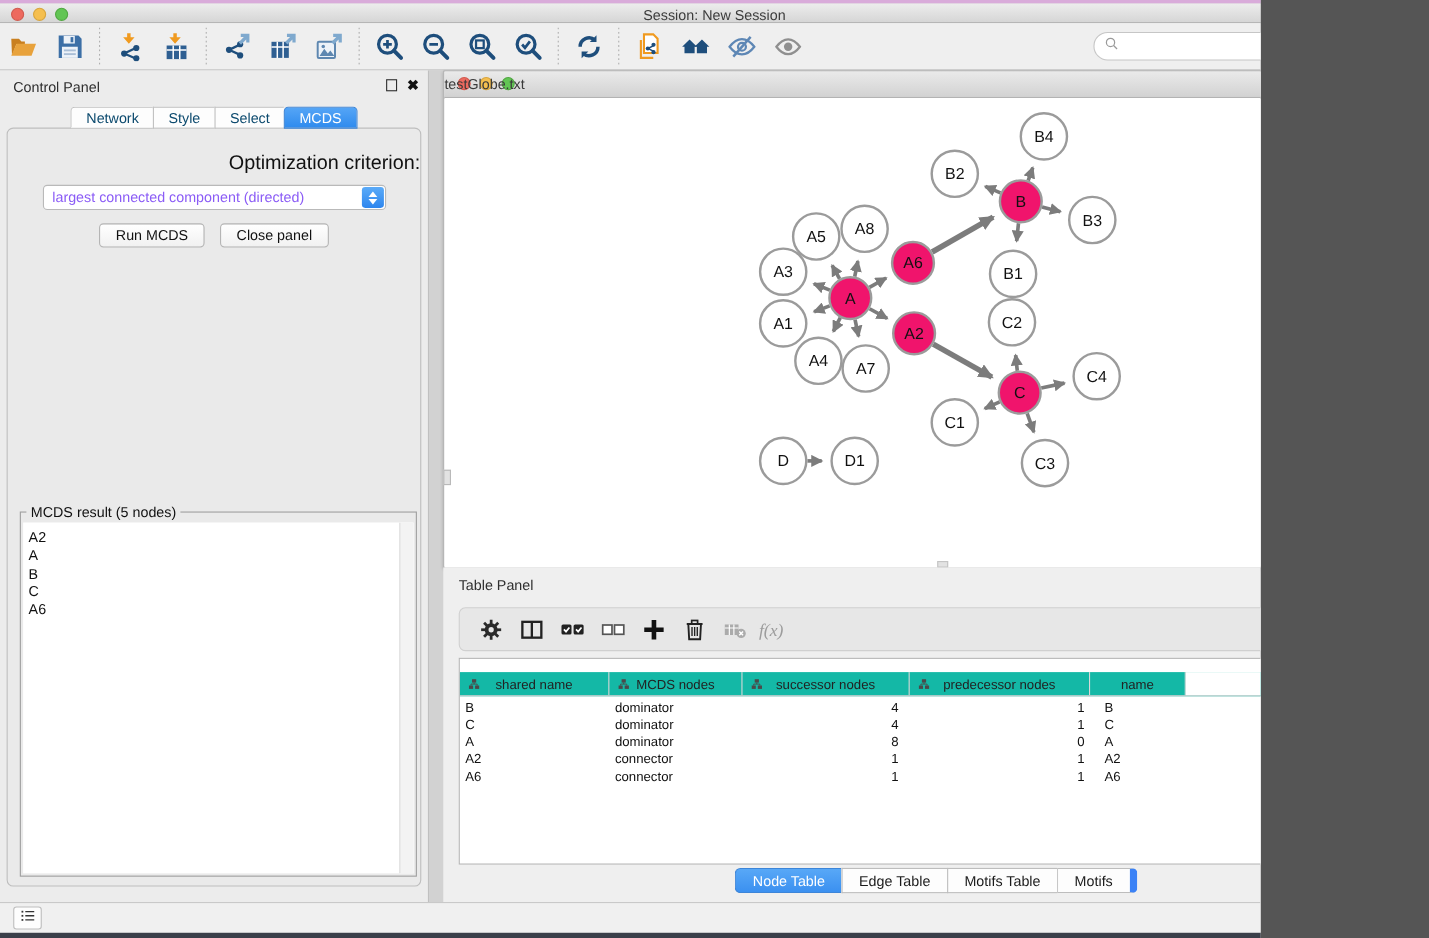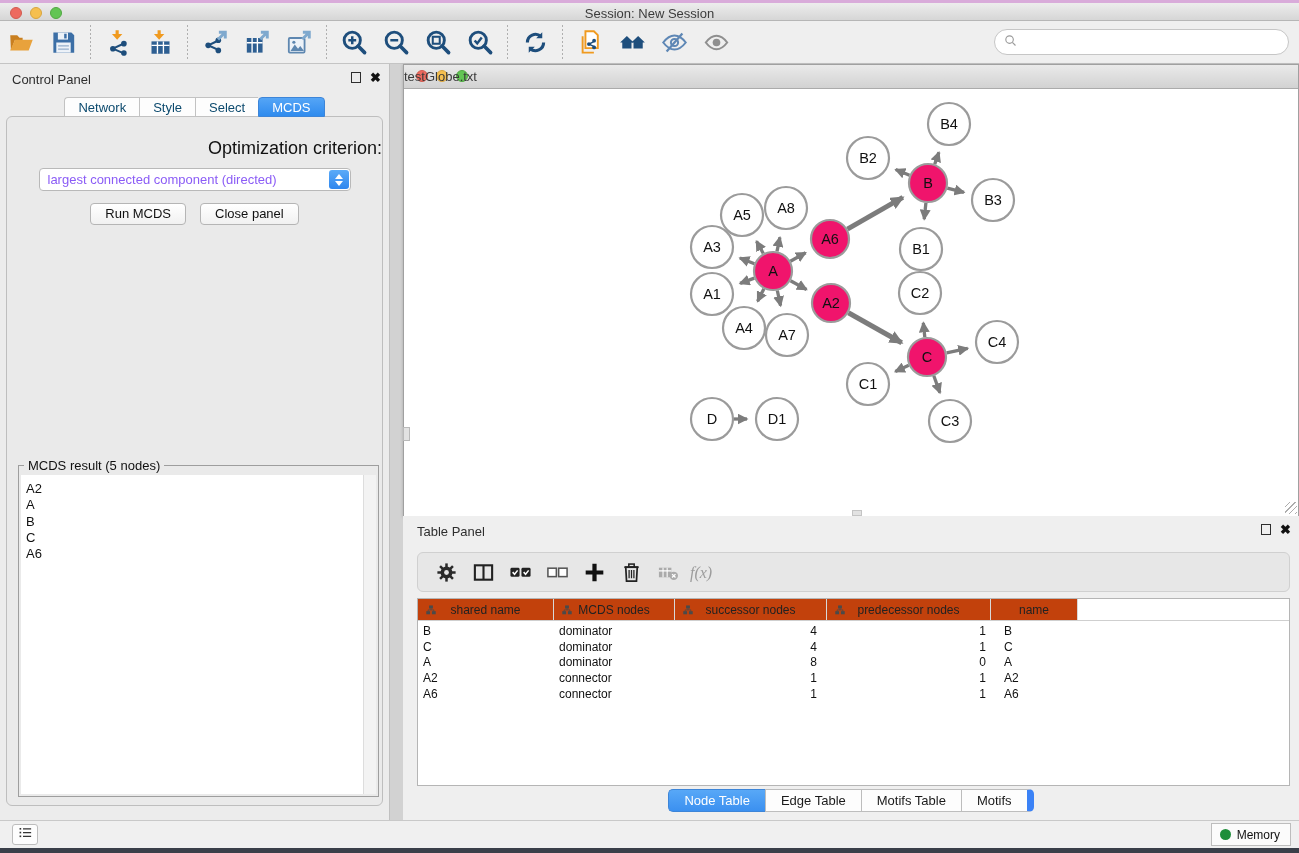--- a/index.html
+++ b/index.html
@@ -1,17 +1,17 @@
 <!DOCTYPE html>
 <html><head>
 <meta charset="utf-8">
 <style>
   * { margin:0; padding:0; box-sizing:border-box; }
   html,body { background:#555; }
-  .app { position:relative; width:1299px; height:853px; overflow:hidden;
+  .app { position:relative; width:1146px; height:853px; overflow:hidden;
          background:#D2D2D2; font-family:"Liberation Sans",sans-serif; color:#222;
          -webkit-font-smoothing:antialiased; }
 
   
   .titlebar { position:absolute; left:0; top:0; width:1299px; height:21px;
     background:linear-gradient(#EDEDED,#D6D6D6); border-top:3px solid #D9ABDA;
     border-bottom:1px solid #B6B6B6; }
   .titlebar .title { position:absolute; left:0; right:0; top:3px; text-align:center;
     font-size:13px; color:#3C3C3C; }
   .lights { position:absolute; left:10px; top:4px; display:flex; gap:8px; }
@@ -91,21 +91,21 @@
   
   .table-panel { position:absolute; left:403px; top:516px; width:896px; height:304px; background:#EFEFEF; }
   .tp-toolbar { position:absolute; left:14px; right:9px; top:36px; height:40px; background:#E7E7E7;
     border:1px solid #D0D0D0; border-radius:6px; display:flex; align-items:center; padding-left:12px; }
   .tpb-btn { width:32px; height:30px; margin-right:5px; display:flex; align-items:center; justify-content:center; }
   .tpb-btn svg { width:23px; height:23px; }
   .tpb-btn.wide svg { width:34px; }
   .tp-table { position:absolute; left:14px; right:9px; top:82px; height:188px; background:#fff;
     border:1px solid #B5B5B5; overflow:hidden; }
   .t-head { display:grid; grid-template-columns:136px 121px 152px 164px 87px 1fr; height:22px;
-    border-bottom:1px solid #CFCFCF; background:#c2410c; }
+    border-bottom:1px solid #CFCFCF; background:#14b8a6;margin-top:12px; }
   .t-h { position:relative; display:flex; align-items:center; justify-content:center;
     font-size:12px; color:#222; border-right:1px solid #D8D8D8; }
   .t-h:last-child { border-right:none; background:#fff; }
   .t-h .h-icon { position:absolute; left:8px; top:5px; }
   .t-row { display:grid; grid-template-columns:136px 121px 152px 164px 87px 1fr; height:15.7px; }
   .t-body { padding-top:3px; }
   .t-c { font-size:12px; color:#111; line-height:15.7px; padding:0 4px; white-space:nowrap; }
   .t-c.left { text-align:left; padding-left:5px; }
   .t-c.right { text-align:right; }
   .t-c.c2 { padding-right:10px; }

